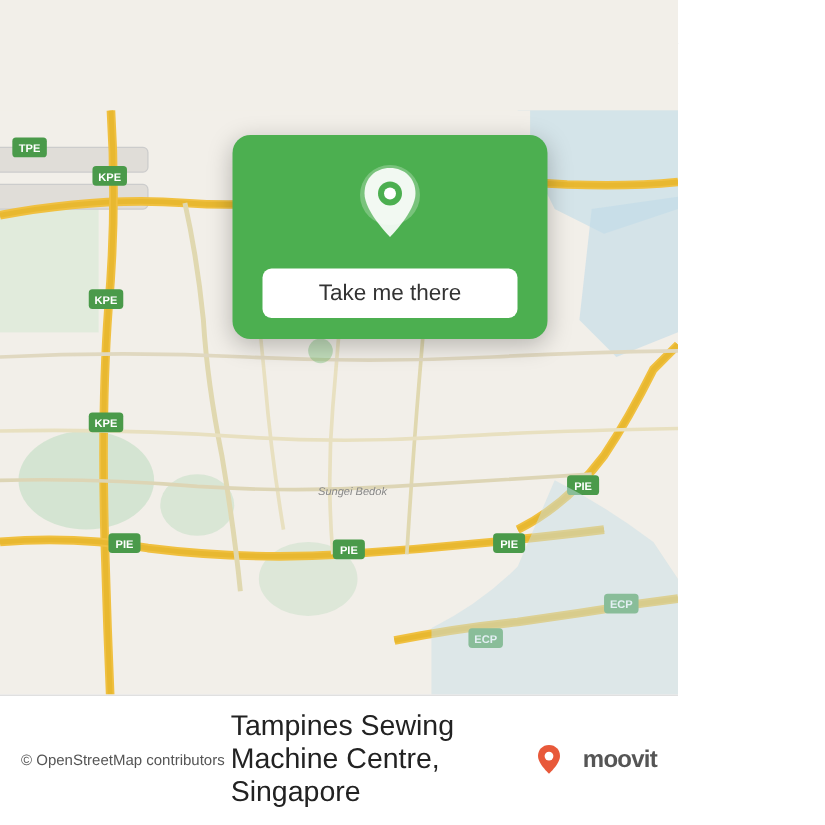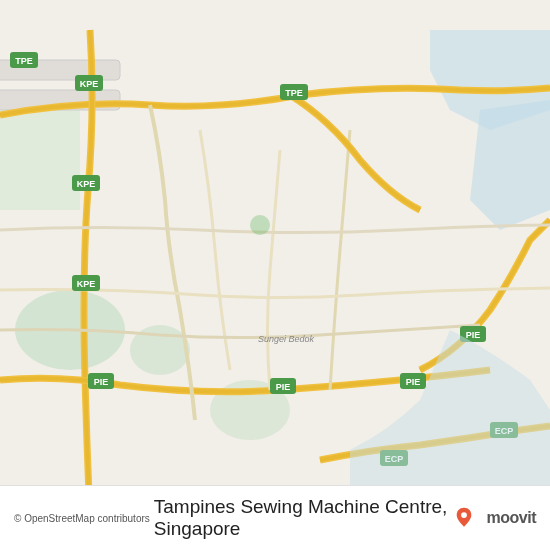--- a/index.html
+++ b/index.html
@@ -6,21 +6,21 @@
 
     body {
       width: 550px;
       height: 550px;
       overflow: hidden;
       font-family: Arial, sans-serif;
       position: relative;
     }
 
     #map-container {
-      width: 550px;
+      width: 452px;
       height: 550px;
       position: relative;
       background-color: #000000;
       border-radius: 29px;
     }
 
     
     #map-bg {
       width: 100%;
       height: 100%;
@@ -204,20 +204,31 @@
       <text x="504" y="404" text-anchor="middle" fill="white" font-size="9" font-weight="bold">ECP</text>
 
       <text x="258" y="312" fill="#888" font-size="9" font-style="italic">Sungei Bedok</text>
 
       <path d="M450,300 Q490,320 530,350 L550,380 L550,490 L350,490 L350,420 Q390,400 420,370 Z" fill="#c8dfe8" opacity="0.5"></path>
 
       <circle cx="260" cy="195" r="10" fill="#4caf50" opacity="0.3"></circle>
     </svg>
   </div>
 
+  <div id="location-card">
+    <div id="pin-icon-wrapper">
+      <svg width="48" height="56" viewBox="0 0 48 56">
+        <circle cx="24" cy="22" r="20" fill="rgba(255,255,255,0.25)"></circle>
+        <path d="M24 4 C14 4 7 11 7 21 C7 33 24 50 24 50 C24 50 41 33 41 21 C41 11 34 4 24 4 Z" fill="white" opacity="0.9"></path>
+        <circle cx="24" cy="21" r="8" fill="#4caf50"></circle>
+        <circle cx="24" cy="21" r="4" fill="white"></circle>
+      </svg>
+    </div>
+    <button id="take-me-btn">Take me there</button>
+  </div>
 
   <div id="bottom-bar">
     <span id="attribution">© OpenStreetMap contributors</span>
     <span id="location-name">Tampines Sewing Machine Centre, Singapore</span>
     <div id="moovit-logo">
       <svg id="moovit-pin" viewBox="0 0 24 30">
         <path d="M12 1 C6 1 2 5.5 2 11 C2 18 12 27 12 27 C12 27 22 18 22 11 C22 5.5 18 1 12 1 Z" fill="#e8593a"></path>
         <circle cx="12" cy="11" r="4" fill="white"></circle>
       </svg>
       <span id="moovit-text">moovit</span>

